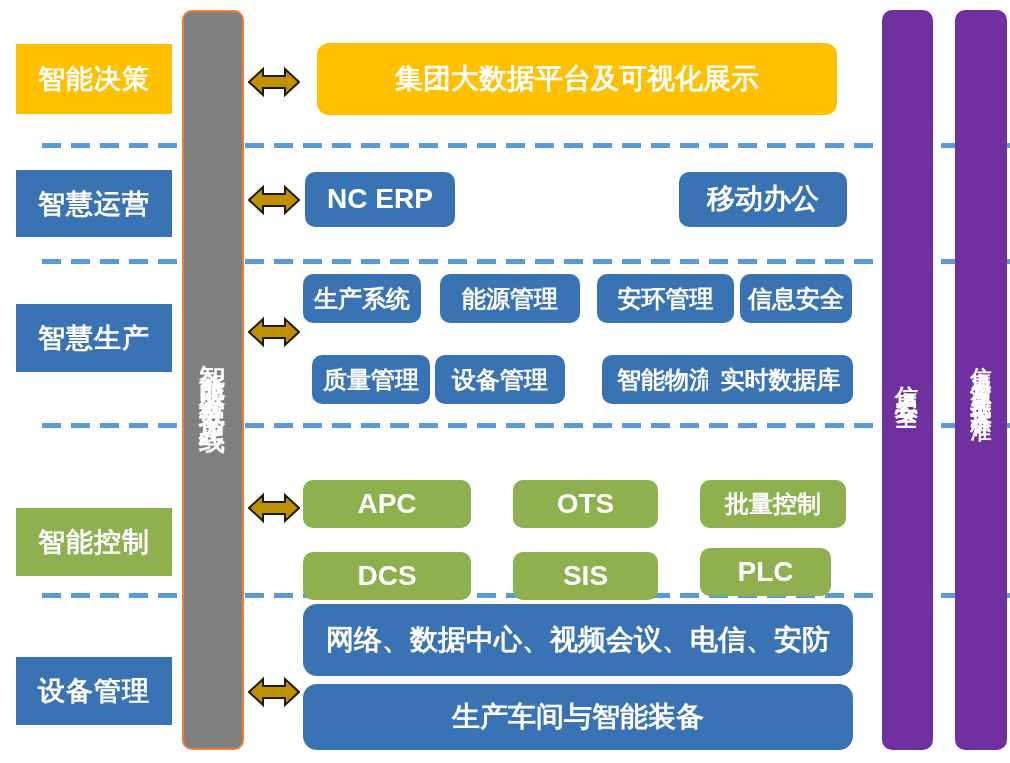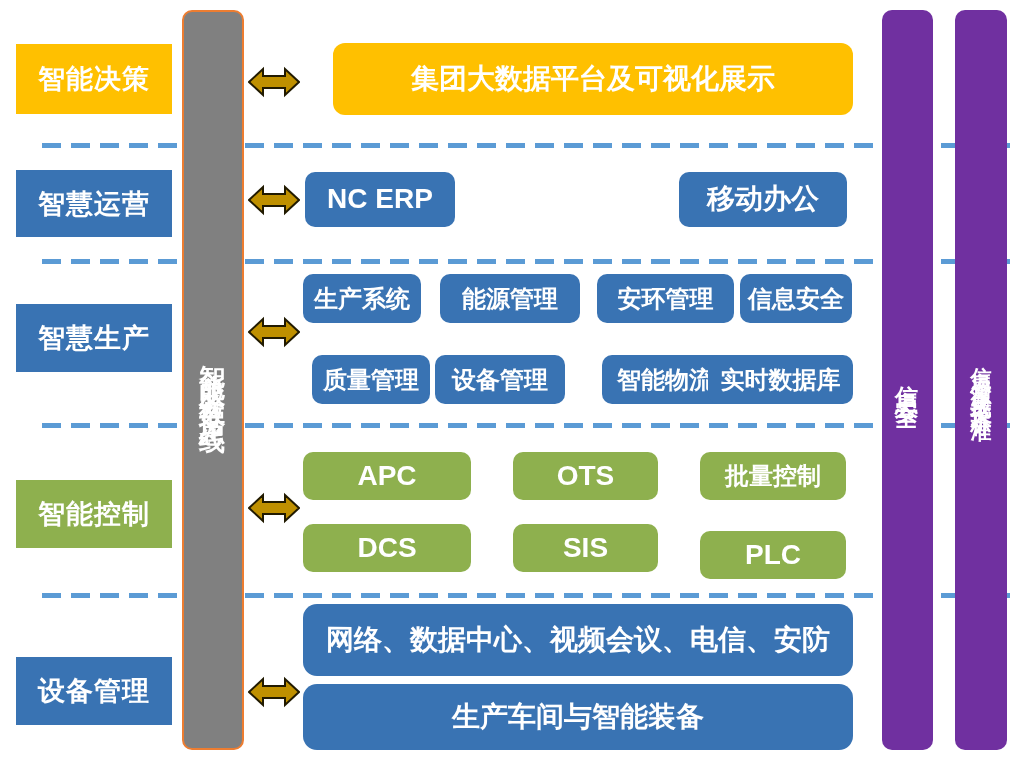--- a/index.html
+++ b/index.html
@@ -11,21 +11,21 @@
     position:absolute;left:42px;width:968px;height:5px;z-index:1;
     background:repeating-linear-gradient(to right,#5B9BD5 0 19px,rgba(0,0,0,0) 19px 29px);
   }
   .left-label{
     position:absolute;left:16px;width:156px;z-index:2;
     display:flex;align-items:center;justify-content:center;
     color:#fff;font-weight:bold;font-size:27px;letter-spacing:1px;
   }
   .bg-yellow{background:#FFC000;}
   .bg-blue{background:#3973B3;}
-  .bg-green{background:#8EB04E;}
+  .bg-green{background:#8EB04E;margin-top:28px;}
   .box{
     position:absolute;z-index:2;border-radius:10px;
     display:flex;align-items:center;justify-content:center;
     color:#fff;font-weight:bold;text-align:center;line-height:1.15;
   }
   .bus{
     position:absolute;left:182px;top:10px;width:62px;height:740px;z-index:3;
     background:#808080;border:2px solid #ED7D31;border-radius:10px;box-sizing:border-box;
     display:flex;align-items:center;justify-content:center;
   }
@@ -75,42 +75,42 @@
   <svg class="arrow" style="top:314px" viewBox="0 0 52 36">
       <polygon points="1,18 15,5 15,12 37,12 37,5 51,18 37,31 37,24 15,24 15,31" fill="#BF9000" stroke="#211a00" stroke-width="2"></polygon>
     </svg>
   <svg class="arrow" style="top:490px" viewBox="0 0 52 36">
       <polygon points="1,18 15,5 15,12 37,12 37,5 51,18 37,31 37,24 15,24 15,31" fill="#BF9000" stroke="#211a00" stroke-width="2"></polygon>
     </svg>
   <svg class="arrow" style="top:674px" viewBox="0 0 52 36">
       <polygon points="1,18 15,5 15,12 37,12 37,5 51,18 37,31 37,24 15,24 15,31" fill="#BF9000" stroke="#211a00" stroke-width="2"></polygon>
     </svg>
 
-  <div class="box bg-yellow fs28" style="left:333px;top:43px;width:520px;height:72px;border-radius:12px">集团大数据平台及可视化展示</div>
+  <div class="box bg-yellow fs28" style="left:317px;top:43px;width:520px;height:72px;border-radius:12px">集团大数据平台及可视化展示</div>
 
   <div class="box bg-blue fs28" style="left:305px;top:172px;width:150px;height:55px">NC ERP</div>
   <div class="box bg-blue fs28" style="left:679px;top:172px;width:168px;height:55px">移动办公</div>
 
   <div class="box bg-blue fs24" style="left:303px;top:274px;width:118px;height:49px">生产系统</div>
   <div class="box bg-blue fs24" style="left:440px;top:274px;width:140px;height:49px">能源管理</div>
   <div class="box bg-blue fs24" style="left:597px;top:274px;width:137px;height:49px">安环管理</div>
   <div class="box bg-blue fs24" style="left:740px;top:274px;width:112px;height:49px">信息安全</div>
 
   <div class="box bg-blue fs24" style="left:312px;top:355px;width:118px;height:49px">质量管理</div>
   <div class="box bg-blue fs24" style="left:435px;top:355px;width:130px;height:49px">设备管理</div>
   <div class="box bg-blue fs24" style="left:602px;top:355px;width:126px;height:49px">智能物流</div>
   <div class="box bg-blue fs24" style="left:708px;top:355px;width:145px;height:49px">实时数据库</div>
 
   <div class="box bg-green fs28" style="left:303px;top:452px;width:168px;height:48px">APC</div>
   <div class="box bg-green fs28" style="left:513px;top:452px;width:145px;height:48px">OTS</div>
   <div class="box bg-green fs24" style="left:700px;top:452px;width:146px;height:48px">批量控制</div>
 
   <div class="box bg-green fs28" style="left:303px;top:524px;width:168px;height:48px">DCS</div>
   <div class="box bg-green fs28" style="left:513px;top:524px;width:145px;height:48px">SIS</div>
-  <div class="box bg-green fs28" style="left:700px;top:531px;width:146px;height:48px">PLC</div>
+  <div class="box bg-green fs28" style="left:700px;top:520px;width:131px;height:48px">PLC</div>
 
   <div class="box bg-blue fs28" style="left:303px;top:604px;width:550px;height:72px;border-radius:14px">网络、数据中心、视频会议、电信、安防</div>
   <div class="box bg-blue fs28" style="left:303px;top:684px;width:550px;height:66px;border-radius:14px">生产车间与智能装备</div>
 
   <div class="side-bar security">
     <span class="v-text">信息安全</span>
   </div>
   <div class="side-bar standards">
     <span class="v-text">信息资源集成技术标准</span>
   </div>

